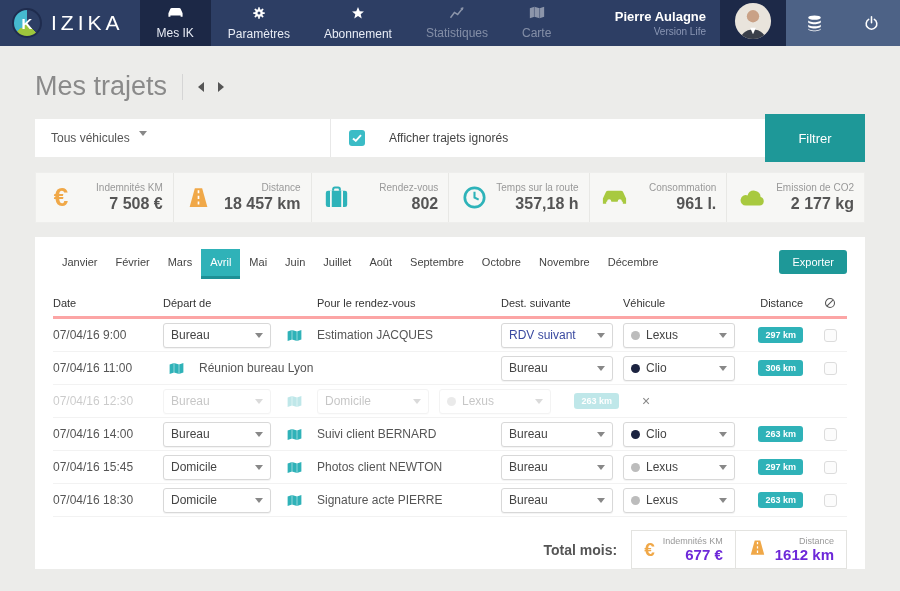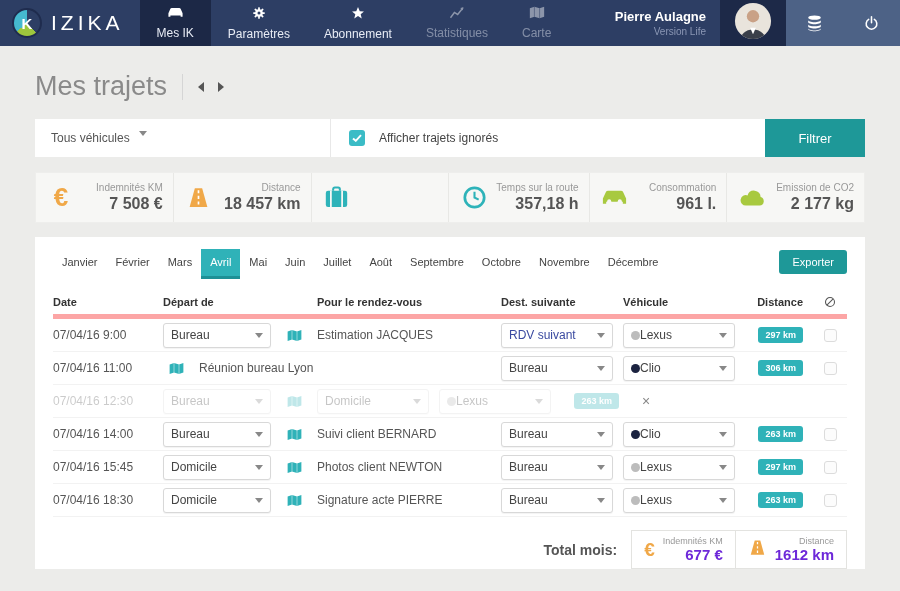--- a/index.html
+++ b/index.html
@@ -38,25 +38,25 @@
   .vdiv { width:1px; height:26px; background:#d5d5d5; margin:0 15px; }
   .pager { display:flex; gap:14px; align-items:center; }
   .arr { width:0; height:0; border-top:5px solid transparent; border-bottom:5px solid transparent; cursor:pointer; }
   .arr-left  { border-right:6px solid #555; }
   .arr-right { border-left:6px solid #555; }
   
   .filterbar { background:#fff; height:38px; display:flex; align-items:center; }
   .veh-select { display:flex; align-items:flex-start; gap:9px; padding:0 16px; font-size:12px;
     color:#555; cursor:pointer; width:295px; }
   .fdiv { width:1px; height:38px; background:#e8e8e8; }
-  .chk-wrap { display:flex; align-items:center; gap:14px; padding-left:18px; cursor:pointer; }
+  .chk-wrap { display:flex; align-items:center; gap:24px; padding-left:18px; cursor:pointer; }
   .chk { width:16px; height:16px; border-radius:3px; background:#3bbcc6; display:flex;
     align-items:center; justify-content:center; }
   .chk-label { font-size:12px; color:#444; }
-  .btn-filter { margin-left:auto; width:100px; height:38px; background:#1e9898; color:#fff;
+  .btn-filter { margin-left:auto; width:100px; height:48px; background:#1e9898; color:#fff;
     border:none; font-size:13px; cursor:pointer; font-family:inherit; }
   
   .stats { display:flex; background:#f7f7f5; margin-top:15px; border:1px solid #eeeeec; }
   .stat { flex:1; display:flex; align-items:center; gap:6px; padding:9px 10px 9px 9px;
     border-right:1px solid #e8e8e5; }
   .stat:last-child { border-right:none; }
   .stat-ic { width:32px; display:flex; justify-content:center; flex:none; }
   .stat-tx { flex:1; display:flex; flex-direction:column; align-items:flex-end; }
   .stat-label { font-size:10px; color:#999; white-space:nowrap; }
   .stat-value { font-size:16px; color:#555; font-weight:bold; margin-top:2px; white-space:nowrap; }
@@ -66,36 +66,36 @@
   .card { background:#fff; margin-top:14px; }
   .months { display:flex; align-items:center; padding:12px 18px 0; }
   .month { font-size:11px; color:#444; padding:7px 9px 8px; border-bottom:3px solid transparent;
     cursor:pointer; white-space:nowrap; }
   .month.active { background:#2fb2b8; color:#fff; border-bottom-color:#1e9096; }
   .btn-export { margin-left:auto; background:#1e9898; color:#fff; border:none; border-radius:3px;
     font-size:11px; padding:6px 13px; cursor:pointer; font-family:inherit; margin-bottom:4px; }
   
   .table { margin:10px 18px 0; }
   .trow, .thead { display:flex; align-items:center; column-gap:10px; }
-  .thead { height:30px; border-bottom:5px solid #fca5a5; font-size:11px; font-weight:bold; color:#333; }
+  .thead { height:30px; border-bottom:3px solid #fca5a5; font-size:11px; font-weight:normal; color:#333; }
   .trow { height:33px; border-bottom:1px solid #f2f2f2; font-size:12px; color:#555; }
   .c-date { width:100px; }
   .c-dep  { width:108px; }
   .c-mark { width:26px; display:flex; justify-content:center; }
   .c-rdv  { flex:1; }
   .c-dest { width:112px; }
   .c-veh  { width:112px; }
   .c-dist { width:58px; text-align:right; }
   .c-chk  { width:34px; display:flex; justify-content:center; }
   .sel { display:flex; align-items:center; justify-content:space-between; border:1px solid #d8d8d8;
     border-radius:3px; height:25px; padding:0 7px; background:#fff; cursor:pointer;
     box-shadow:0 1px 1px rgba(0,0,0,.05); }
   .sel .stxt { font-size:12px; color:#444; white-space:nowrap; overflow:hidden; }
   .sel.blue .stxt { color:#3a4aa0; }
-  .sel .left { display:flex; align-items:center; }
+  .sel .left { display:flex; align-items:center; gap:6px; }
   .dot { width:9px; height:9px; border-radius:50%; display:inline-block; }
   .dot-gray { background:#bcbcbc; }
   .dot-navy { background:#1b2340; }
   .badge { display:inline-block; background:#2fb2b8; color:#fff; font-size:9px; font-weight:bold;
     padding:3px 7px; border-radius:3px; white-space:nowrap; }
   .rowchk { width:13px; height:13px; border:1px solid #dcdcdc; border-radius:3px; background:#fcfcfc; cursor:pointer; }
   .xmark { font-size:14px; color:#888; cursor:pointer; line-height:1; }
   .trow.ignored > div:not(.c-chk) { opacity:.3; }
   
   .totals { display:flex; justify-content:flex-end; align-items:center; gap:14px; padding:13px 18px 0; }
@@ -262,20 +262,24 @@
       </span>
     </div>
     <div class="stat">
       <span class="stat-ic">
         <svg width="27" height="25" viewBox="0 0 24 22">
             <path d="M9 5 V3.8 Q9 2.2 10.6 2.2 h2.8 Q15 2.2 15 3.8 V5" fill="none" stroke="#2eb3b9" stroke-width="1.8"></path>
             <rect x="2.5" y="5" width="19" height="14.5" rx="2" fill="#2eb3b9"></rect>
             <line x1="7" y1="5" x2="7" y2="19.5" stroke="#f7f7f5" stroke-width="1.6"></line>
             <line x1="17" y1="5" x2="17" y2="19.5" stroke="#f7f7f5" stroke-width="1.6"></line>
           </svg>
+      </span>
+      <span class="stat-tx">
+        <span class="stat-label">Rendez-vous</span>
+        <span class="stat-value">802</span>
       </span>
     </div>
     <div class="stat">
       <span class="stat-ic">
         <svg width="25" height="25" viewBox="0 0 24 24">
             <circle cx="12" cy="12" r="9.3" fill="none" stroke="#2eb3b9" stroke-width="2.6"></circle>
             <path d="M12 6.5 V12 l4 2" fill="none" stroke="#2eb3b9" stroke-width="2"></path>
           </svg>
       </span>
       <span class="stat-tx">

